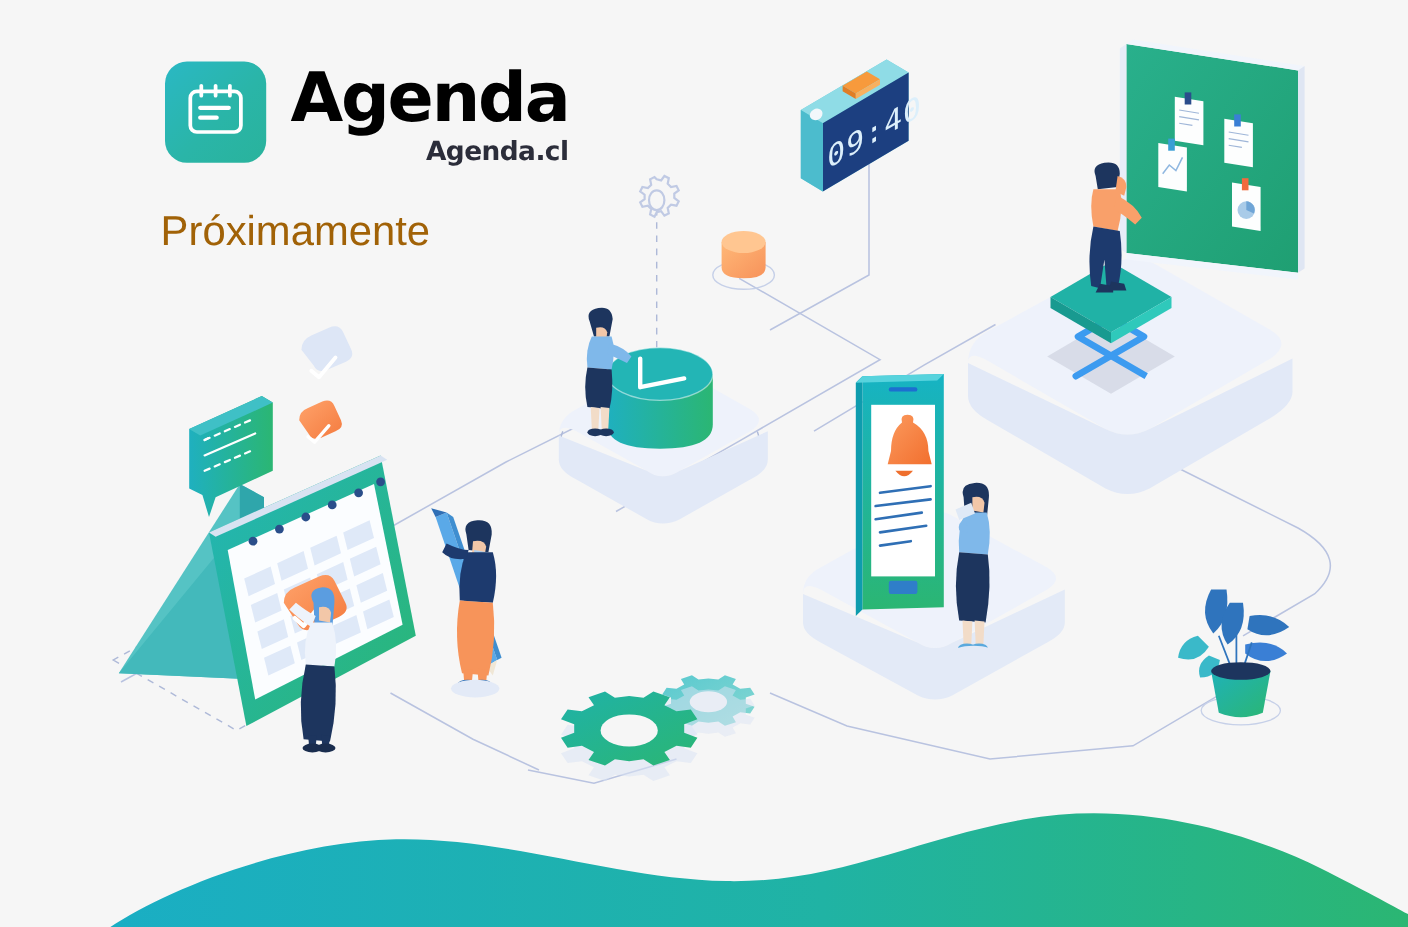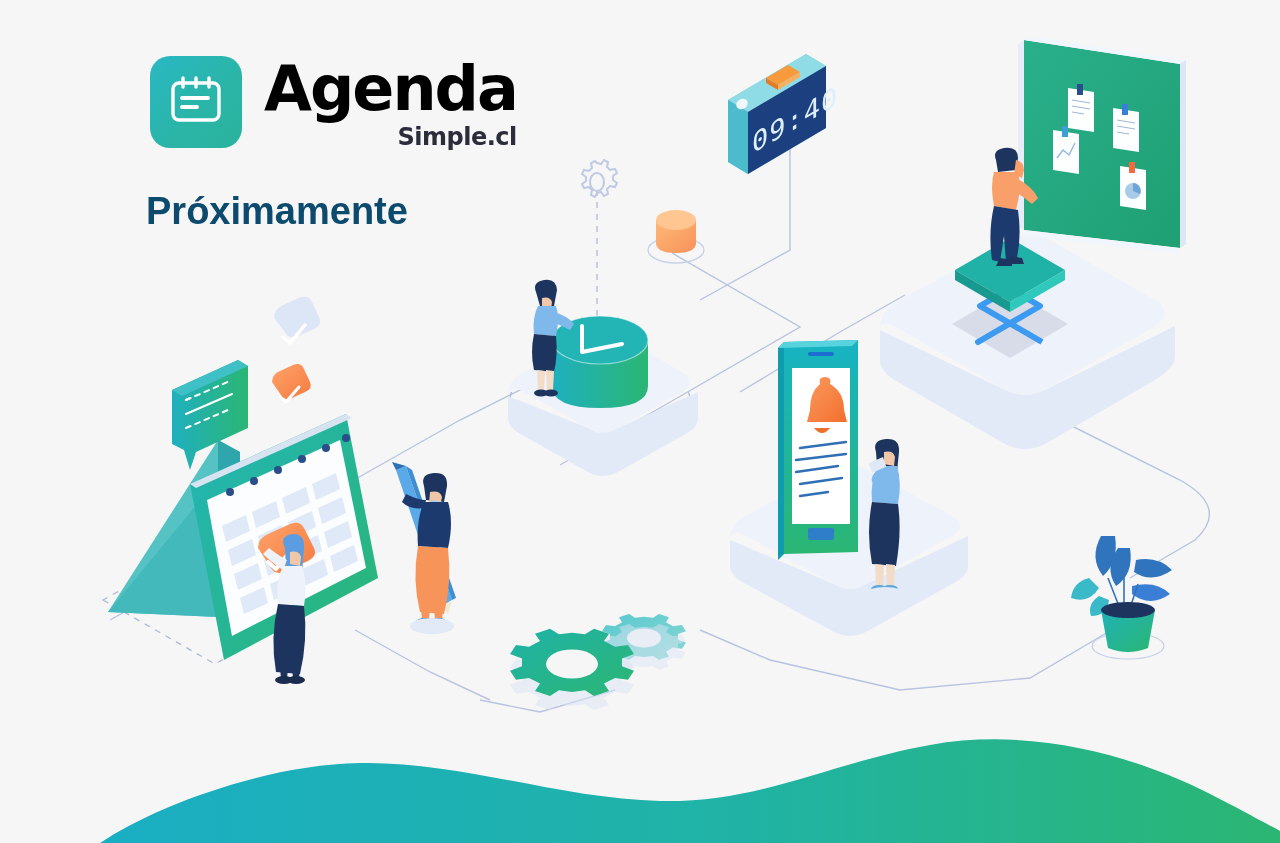--- a/index.html
+++ b/index.html
@@ -32,21 +32,21 @@
     color: #000000; letter-spacing: -2px;
     font-family: "DejaVu Sans", sans-serif;
   }
   #wordmark-sub {
     font-size: 24px; font-weight: bold; color: #2b2d3a;
     text-align: right; margin-top: 4px; letter-spacing: -0.5px;
     font-family: "DejaVu Sans", sans-serif;
   }
   #tagline {
     position: absolute; left: 146px; top: 190px;
-    font-size: 38px; color: #0c4a6e; font-weight: bold;
+    font-size: 38px; color: #a16207; font-weight: normal;
     letter-spacing: 0px;
   }
   
   #illustration { position: absolute; inset: 0; }
   #illustration svg { display: block; width: 1280px; height: 843px; }
   
   #wave { position: absolute; left: 0; bottom: 0; width: 1280px; height: 120px; }
 </style>
 </head>
 <body>
@@ -438,21 +438,21 @@
           <path d="M15 4 L15 13" stroke="#ffffff" stroke-width="3.4" stroke-linecap="round"></path>
           <path d="M28 4 L28 13" stroke="#ffffff" stroke-width="3.4" stroke-linecap="round"></path>
           <path d="M41 4 L41 13" stroke="#ffffff" stroke-width="3.4" stroke-linecap="round"></path>
           <path d="M14 24 L40 24" stroke="#ffffff" stroke-width="3.8" stroke-linecap="round"></path>
           <path d="M14 33 L29 33" stroke="#ffffff" stroke-width="3.8" stroke-linecap="round"></path>
         </svg>
       </span>
     </div>
     <div id="wordmark">
       <div id="wordmark-title">Agenda</div>
-      <div id="wordmark-sub">Simple.cl</div>
+      <div id="wordmark-sub">Agenda.cl</div>
     </div>
   </div>
 
   <div id="tagline">Próximamente</div>
 
   <div id="wave">
     <svg viewBox="0 0 1280 120" preserveAspectRatio="none" xmlns="http://www.w3.org/2000/svg">
       <defs>
         <linearGradient id="gWave2" x1="0" y1="0" x2="1" y2="0">
           <stop offset="0%" stop-color="#1aaec4"></stop>

